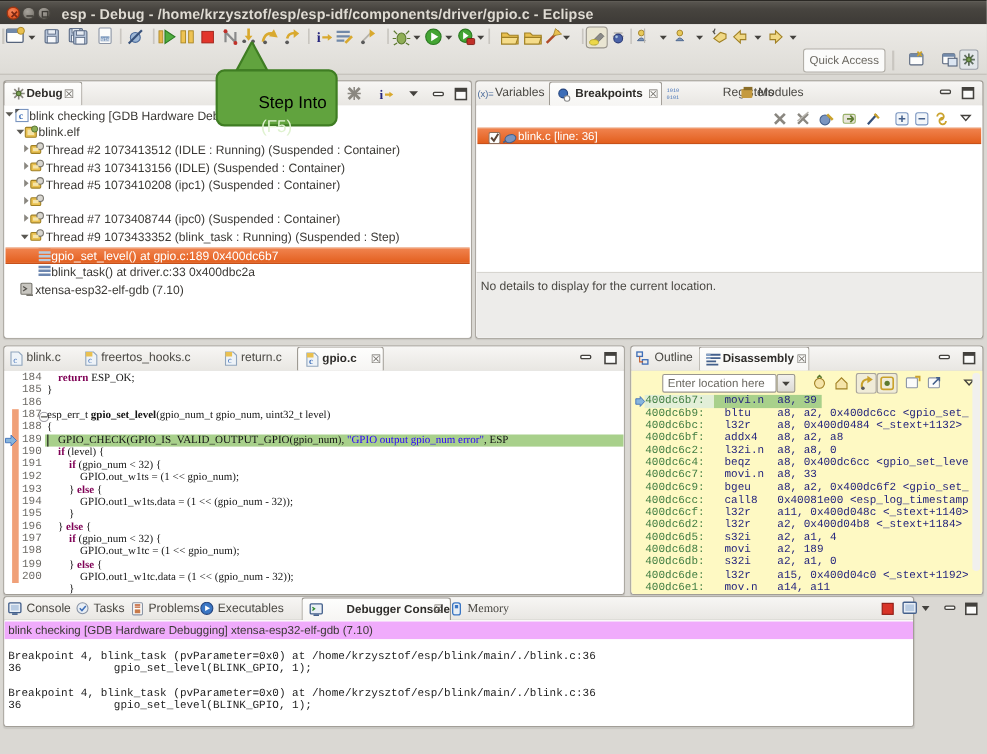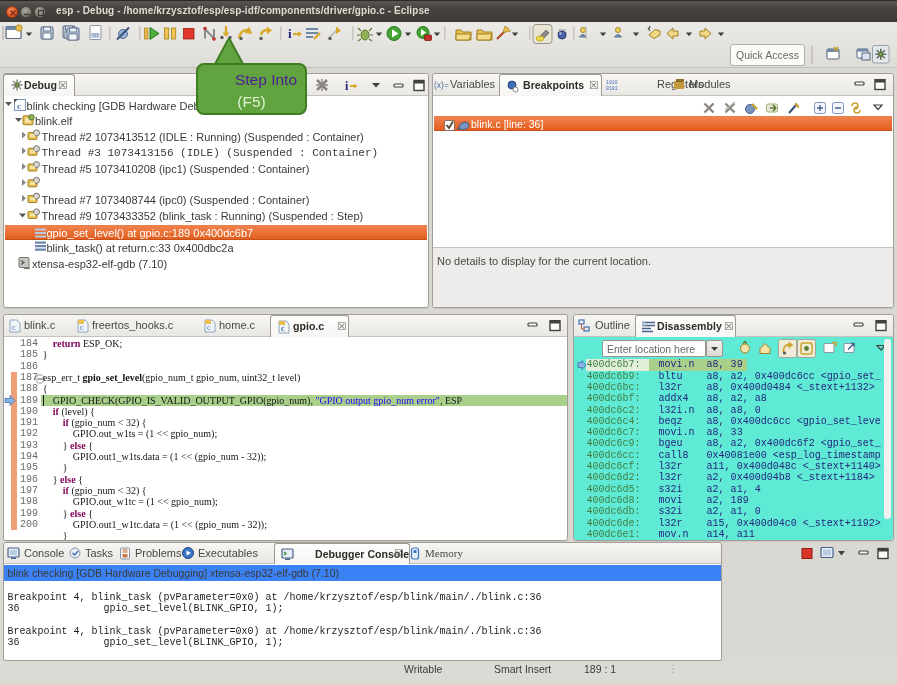--- a/index.html
+++ b/index.html
@@ -8,21 +8,21 @@
 
 #titlebar{position:absolute;left:0;top:0;width:897px;height:22px;
   background:linear-gradient(#5a5751 0%,#47443f 35%,#3d3a36 100%);
   border-top:1px solid #2a2824;}
 .winbtn{position:absolute;top:4.5px;width:12px;height:12px;border-radius:50%;}
 #btnclose{left:5.5px;background:radial-gradient(circle at 40% 35%,#f78a60,#e6551f 72%);border:1px solid #a03410;}
 #btnmin,#btnmax{background:radial-gradient(circle at 40% 35%,#a8a49d,#7e7a73 75%);border:1px solid #4a4741;}
 #btnmin{left:20px;}
 #btnmax{left:34px;}
 .winbtn svg{position:absolute;left:0;top:0;}
-#wtitle{position:absolute;left:56px;top:4px;font-size:10px;font-weight:bold;color:#dfdbd3;letter-spacing:0.1px;}
+#wtitle{position:absolute;left:56px;top:4px;font-size:13px;font-weight:bold;color:#dfdbd3;letter-spacing:0.1px;}
 
 #toolbar{position:absolute;left:0;top:22px;width:897px;height:46px;
   background:linear-gradient(#eceae6,#dedcd7);border-bottom:1px solid #c2bfb8;}
 #qa{position:absolute;left:730px;top:44px;width:75px;height:22px;background:#fbfbfa;
   border:1px solid #b1aea7;border-radius:3px;font-size:10.5px;color:#6b6861;text-align:center;line-height:20px;}
 
 .panel{position:absolute;background:#fff;border:1px solid #a29e97;border-radius:3px;box-shadow:0 1px 1px rgba(0,0,0,0.08);}
 .tabbar{position:absolute;left:0;top:0;right:0;height:22px;background:linear-gradient(#f7f6f4,#e9e7e3);
   border-bottom:1px solid #c5c2bb;border-radius:3px 3px 0 0;}
 .tab{position:absolute;top:0;height:22px;font-size:11px;color:#4a4843;white-space:nowrap;}
@@ -289,39 +289,39 @@
     <div class="trow" style="top:2.6px;">
           <span class="txt" style="left:21.6px;">blink checking [GDB Hardware Debugging]</span>
         </div>
     <div class="trow" style="top:18.4px;">
           <span class="txt" style="left:30px;">blink.elf</span>
         </div>
     <div class="trow" style="top:34.2px;">
           <span class="txt" style="left:36.5px;">Thread #2 1073413512 (IDLE : Running) (Suspended : Container)</span>
         </div>
     <div class="trow" style="top:50px;">
-          <span class="txt" style="left:36.5px;font-family:Liberation Mono, monospace;">Thread #3 1073413156 (IDLE) (Suspended : Container)</span>
+          <span class="txt" style="left:36.5px;">Thread #3 1073413156 (IDLE) (Suspended : Container)</span>
         </div>
     <div class="trow" style="top:65.8px;">
           <span class="txt" style="left:36.5px;">Thread #5 1073410208 (ipc1) (Suspended : Container)</span>
         </div>
     <div class="trow" style="top:97.4px;">
           <span class="txt" style="left:36.5px;">Thread #7 1073408744 (ipc0) (Suspended : Container)</span>
         </div>
     <div class="trow" style="top:113.2px;">
           <span class="txt" style="left:36.5px;">Thread #9 1073433352 (blink_task : Running) (Suspended : Step)</span>
         </div>
     <div class="trow orange" style="top:129px;height:15px;">
           <svg class="abs" style="left:30px;top:2px;" width="13" height="12">
             <path d="M0 1.5 H11 M0 5 H11 M0 8.5 H11" stroke="#b8cbde" stroke-width="2.2"></path>
           </svg>
           <span class="txt" style="left:41.5px;">gpio_set_level() at gpio.c:189 0x400dc6b7</span>
         </div>
     <div class="trow" style="top:144.8px;">
-          <span class="txt" style="left:41.5px;">blink_task() at return.c:33 0x400dbc2a</span>
+          <span class="txt" style="left:41.5px;">blink_task() at driver.c:33 0x400dbc2a</span>
         </div>
     <div class="trow" style="top:160.6px;">
           <span class="txt" style="left:27px;">xtensa-esp32-elf-gdb (7.10)</span>
         </div>
   </div>
 </div>
 
 <div class="panel" id="bppanel" style="left:432px;top:73px;width:462px;height:235px;">
   <div class="tabbar">
     <div class="tab" style="left:1px;">
@@ -423,21 +423,21 @@
             <text x="3" y="11" font-size="8" fill="#3e6eb8" font-family="Liberation Serif">c</text>
           </svg>
           <span class="lbl" style="left:18px;">freertos_hooks.c</span>
         </div>
     <div class="tab" style="left:197px;">
           <svg class="abs" style="left:3px;top:4px;" width="13" height="14">
             <path d="M1 1 h7 l3 3 v9 h-10 z" fill="#eef3f8" stroke="#90a5bd"></path>
             <path d="M1 1 h6 v4 h-6 z" fill="#e9c050"></path>
             <text x="3" y="11" font-size="8" fill="#3e6eb8" font-family="Liberation Serif">c</text>
           </svg>
-          <span class="lbl" style="left:18px;">home.c</span>
+          <span class="lbl" style="left:18px;">return.c</span>
         </div>
     <div class="seltab" style="left:266px;width:79px;">
       <svg class="abs" style="left:7px;top:4px;" width="13" height="14">
             <path d="M1 1 h7 l3 3 v9 h-10 z" fill="#eef3f8" stroke="#90a5bd"></path>
             <path d="M1 1 h6 v4 h-6 z" fill="#e9c050"></path>
             <text x="3" y="11" font-size="8" fill="#3e6eb8" font-family="Liberation Serif">c</text>
           </svg>
       <span class="lbl" style="left:22px;">gpio.c</span>
           <span style="position:absolute;left:66px;top:4px;font-weight:normal;color:#6d6a64;">☒</span>
     </div>
@@ -513,21 +513,21 @@
           </svg>
       <span class="lbl" style="left:21px;">Disassembly</span>
           <span style="position:absolute;left:88px;top:4px;font-weight:normal;color:#6d6a64;">☒</span>
     </div>
     <svg class="abs" style="left:278px;top:5px;" width="40" height="13">
       <rect x="2" y="3" width="9" height="3" rx="1" fill="#fbfbfa" stroke="#43413d" stroke-width="1.2"></rect>
       <rect x="24" y="0.5" width="10" height="10" fill="#fbfbfa" stroke="#43413d" stroke-width="1.4"></rect>
           <rect x="24" y="0.5" width="10" height="3" fill="#43413d"></rect>
     </svg>
   </div>
-  <div class="abs" id="disbody" style="left:0;top:22px;right:0;bottom:0;overflow:hidden;border-radius:0 0 3px 3px;background:#5eead4;">
+  <div class="abs" id="disbody" style="left:0;top:22px;right:0;bottom:0;overflow:hidden;border-radius:0 0 3px 3px;background:#fef9c3;">
     <div class="abs" style="left:28px;top:3px;width:104px;height:17px;background:#fff;border:1px solid #9a968e;border-radius:2px;font-size:10.5px;color:#6b6861;line-height:16px;padding-left:4px;white-space:nowrap;overflow:hidden;">Enter location here</div>
     <div class="abs" style="left:132px;top:3px;width:17px;height:17px;background:linear-gradient(#f2f1ef,#dcdad5);border:1px solid #9a968e;border-radius:2px;"><svg width="15" height="15">
             <polygon points="4,6 11,6 7.5,10" fill="#43413d"></polygon>
           </svg></div>
     <svg class="abs" style="left:160px;top:2px;" width="160" height="19">
       <g transform="translate(11,9.5)">
             <circle cx="0" cy="0" r="4.5" fill="#f5e4a8" stroke="#a08024"></circle>
             <path d="M-2 -5 l2 -2 2 2" stroke="#5d7a30" stroke-width="1.4" fill="none"></path>
           </g>
       <g transform="translate(31,9.5)">
@@ -572,21 +572,21 @@
 <span class="addr">400dc6d2:</span>   l32r    a2, 0x400d04b8 &lt;_stext+1184&gt;
 <span class="addr">400dc6d5:</span>   s32i    a2, a1, 4
 <span class="addr">400dc6d8:</span>   movi    a2, 189
 <span class="addr">400dc6db:</span>   s32i    a2, a1, 0
 <span class="addr">400dc6de:</span>   l32r    a15, 0x400d04c0 &lt;_stext+1192&gt;
 <span class="addr">400dc6e1:</span>   mov.n   a14, a11</pre>
     <div class="abs" style="right:2px;top:2px;width:7px;height:180px;background:#f1f0ee;border-radius:3px;"></div>
   </div>
 </div>
 
-<div class="panel" id="conpanel" style="left:3px;top:542px;width:719px;height:119px;">
+<div class="panel" id="conpanel" style="left:3px;top:542px;width:828px;height:119px;">
   <div class="tabbar" style="height:21px;">
     <div class="tab" style="left:2px;">
           <svg class="abs" style="left:1px;top:4px;" width="14" height="13">
             <rect x="1" y="1" width="11" height="9" rx="1" fill="#e8eef5" stroke="#44608c" stroke-width="1.2"></rect>
             <rect x="3" y="3" width="7" height="5" fill="#b8cbe2"></rect>
             <rect x="4" y="10.5" width="5" height="1.5" fill="#44608c"></rect>
           </svg>
           <span class="lbl" style="left:18px;">Console</span>
         </div>
     <div class="tab" style="left:64px;">
@@ -631,38 +631,32 @@
       <rect x="3" y="2.5" width="10" height="10" fill="#d83428" stroke="#8e1a12"></rect>
       <rect x="22" y="1.5" width="12" height="10" rx="1" fill="#e8eef5" stroke="#44608c" stroke-width="1.2"></rect>
           <rect x="24" y="3.5" width="8" height="6" fill="#b8cbe2"></rect>
       <polygon points="39,5 46,5 42.5,9.5" fill="#43413d"></polygon>
       <rect x="60" y="5" width="9" height="3" rx="1" fill="#fbfbfa" stroke="#43413d" stroke-width="1.2"></rect>
       <rect x="79" y="2.5" width="10" height="10" fill="#fbfbfa" stroke="#43413d" stroke-width="1.4"></rect>
           <rect x="79" y="2.5" width="10" height="3" fill="#43413d"></rect>
     </svg>
   </div>
   <div class="abs" id="conbody" style="left:0;top:21px;right:0;bottom:0;overflow:hidden;border-radius:0 0 3px 3px;background:#fff;">
-    <div class="abs" style="left:0;top:1px;right:0;height:15.5px;background:#3b82f6;font-size:10.5px;color:#3b3935;">
+    <div class="abs" style="left:0;top:1px;right:0;height:15.5px;background:#f0abfc;font-size:10.5px;color:#3b3935;">
           <span class="abs" style="left:3.5px;top:1.5px;">blink checking [GDB Hardware Debugging] xtensa-esp32-elf-gdb (7.10)</span>
         </div>
     <pre class="abs" style="left:3.5px;top:27.85px;color:#1c1c1c;">Breakpoint 4, blink_task (pvParameter=0x0) at /home/krzysztof/esp/blink/main/./blink.c:36
 36              gpio_set_level(BLINK_GPIO, 1);
 
 Breakpoint 4, blink_task (pvParameter=0x0) at /home/krzysztof/esp/blink/main/./blink.c:36
 36              gpio_set_level(BLINK_GPIO, 1);</pre>
   </div>
 </div>
 
-<div id="statusbar">
-  <span class="abs" style="left:404px;top:2px;">Writable</span>
-  <span class="abs" style="left:494px;top:2px;">Smart Insert</span>
-  <span class="abs" style="left:584px;top:2px;">189 : 1</span>
-  <span class="abs" style="left:668px;top:1px;color:#a7a39c;">⋮</span>
-</div>
 
 <div class="abs" id="tooltip" style="left:196px;top:63px;width:111px;height:52px;background:#61a33e;border:2px solid #3f7d23;border-radius:8px;z-index:50;">
-  <div style="text-align:center;font-size:15.5px;color:#4c1d95;margin-top:4px;height:22px;line-height:22px;padding-left:29px;">Step Into</div>
+  <div style="text-align:center;font-size:15.5px;color:#000000;margin-top:18px;height:22px;line-height:22px;padding-left:29px;">Step Into</div>
   <div style="text-align:center;font-size:15.5px;color:#dff2cf;height:22px;line-height:22px;">(F5)</div>
 </div>
 <svg class="abs" style="left:210px;top:38px;z-index:49;" width="40" height="27">
       <polygon points="19,0 33,26 5,26" fill="#61a33e" stroke="#3f7d23" stroke-width="2"></polygon>
     </svg>
 
 </div>
 </body></html>

